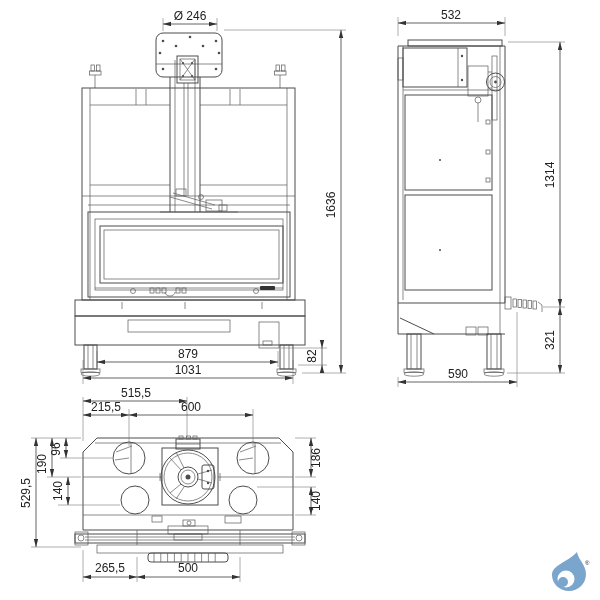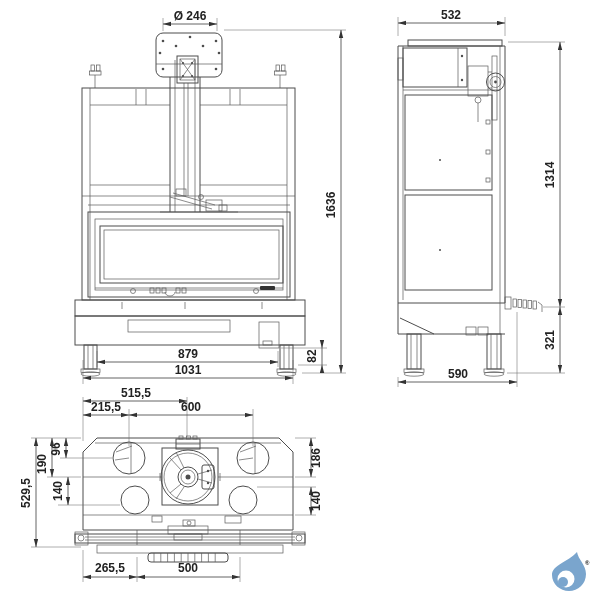--- a/index.html
+++ b/index.html
@@ -1,16 +1,16 @@
 <!DOCTYPE html>
 <html><head>
 <meta charset="utf-8">
 <style>
   html,body{margin:0;padding:0;background:#fff;}
-  .canvas{position:relative;width:600px;height:600px;background:#ffffff;overflow:hidden;font-weight:bold;}
+  .canvas{position:relative;width:600px;height:600px;background:#ffffff;overflow:hidden;}
   svg{position:absolute;left:0;top:0;}
   .g{stroke:#4d4d4d;stroke-width:1;fill:none;}
   .g2{stroke:#5a5a5a;stroke-width:0.7;fill:none;}
   .dim{stroke:#3c3c3c;stroke-width:0.8;fill:none;}
   .ext{stroke:#6a6a6a;stroke-width:0.55;fill:none;}
   .dot{fill:#4d4d4d;stroke:none;}
   .fillD{fill:#333;stroke:none;}
   text{font-family:"Liberation Sans", sans-serif;font-size:12px;fill:#222;}
   text.small{font-size:6px;}
 </style>

